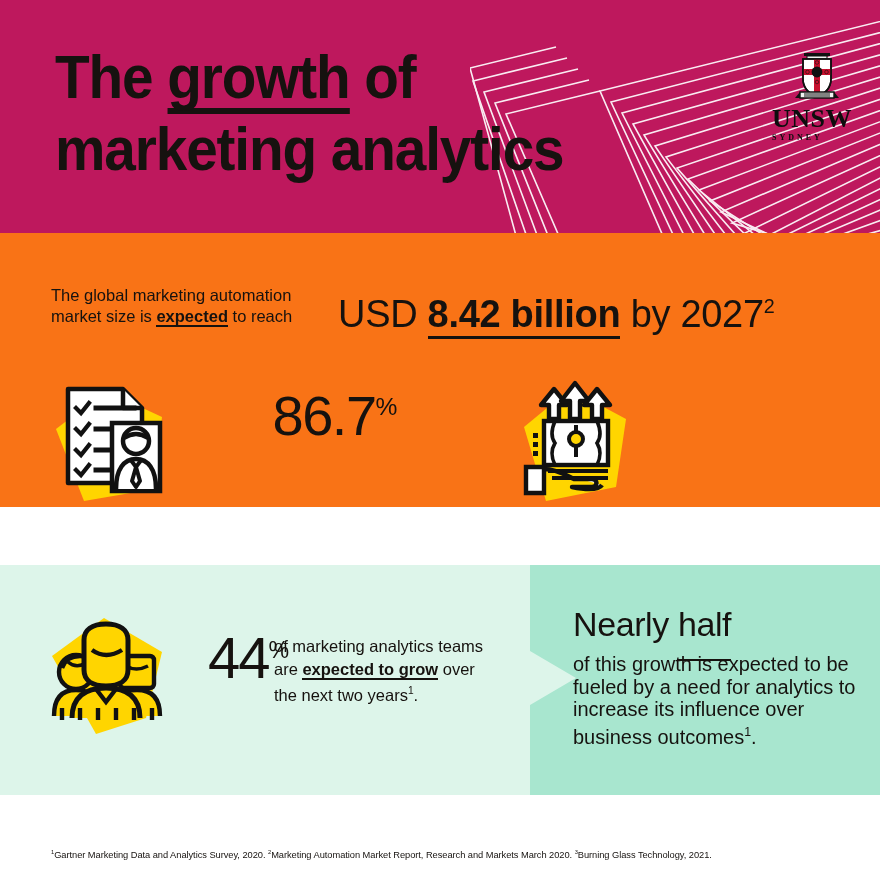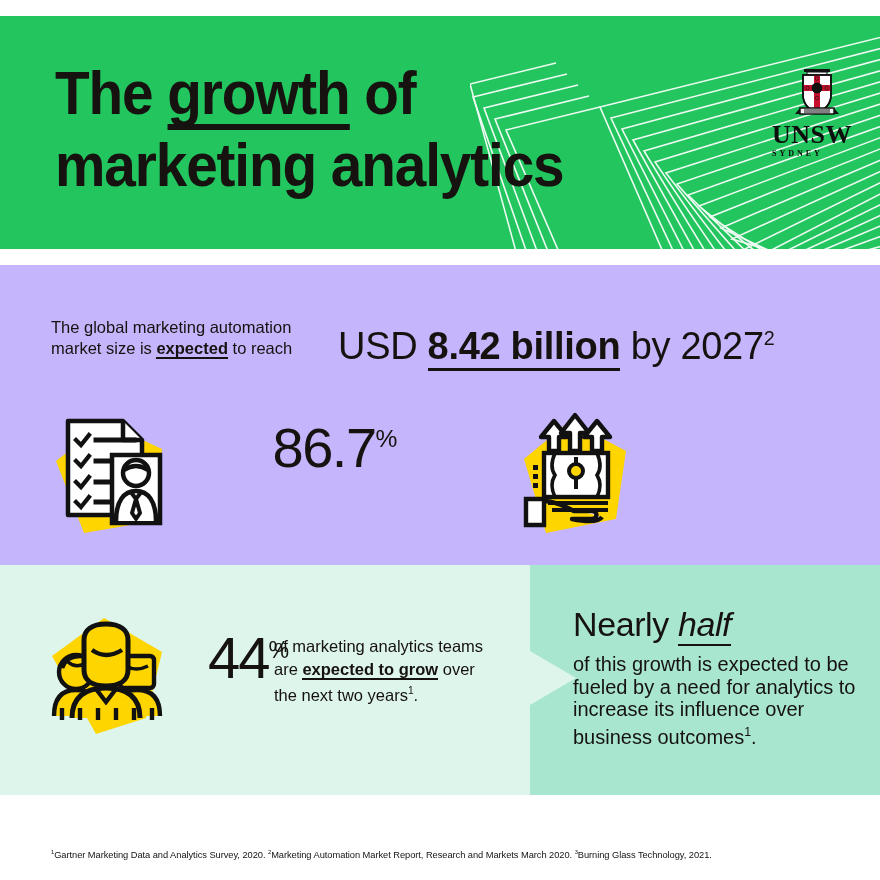--- a/index.html
+++ b/index.html
@@ -15,24 +15,24 @@
     position: relative;
     width: 880px;
     height: 880px;
     overflow: hidden;
     background: #ffffff;
   }
 
   
   .header {
     position: absolute;
-    left: 0; top: 16px;
+    left: 0; top: 0;
     width: 880px;
     height: 233px;
-    background: #22c55e;
+    background: #be185d;
     overflow: hidden;
   }
   .chevron-pattern {
     position: absolute;
     right: -10px;
     bottom: -10px;
     width: 420px;
     height: 230px;
     pointer-events: none;
   }
@@ -84,23 +84,22 @@
     font-size: 8px;
     letter-spacing: 3px;
     color: #0d0d0d;
     margin-top: 1px;
   }
 
   
   .intro {
     position: absolute;
     left: 0; top: 233px;
-    width: 880px; height: 332px;
-    background: #c4b5fd;
-    margin-top: 32px;
+    width: 880px; height: 274px;
+    background: #f97316;
   }
   .intro-lead {
     position: absolute;
     left: 51px; top: 52px;
     width: 290px;
     font-size: 16.5px;
     line-height: 21px;
     color: #16120f;
   }
   .intro-big {
@@ -198,22 +197,21 @@
     width: 290px;
   }
   .nearly-title {
     font-size: 34px;
     line-height: 40px;
     color: #16120f;
     letter-spacing: -0.4px;
   }
   .nearly-title .u-half {
     border-bottom: 2.6px solid #16120f;
-    padding-bottom: 1px;
-    font-style: italic;
+    padding-bottom: 16px;
   }
   .nearly-text {
     margin-top: 9px;
     font-size: 20px;
     line-height: 22.5px;
     color: #16120f;
   }
 
   
   .footer {

